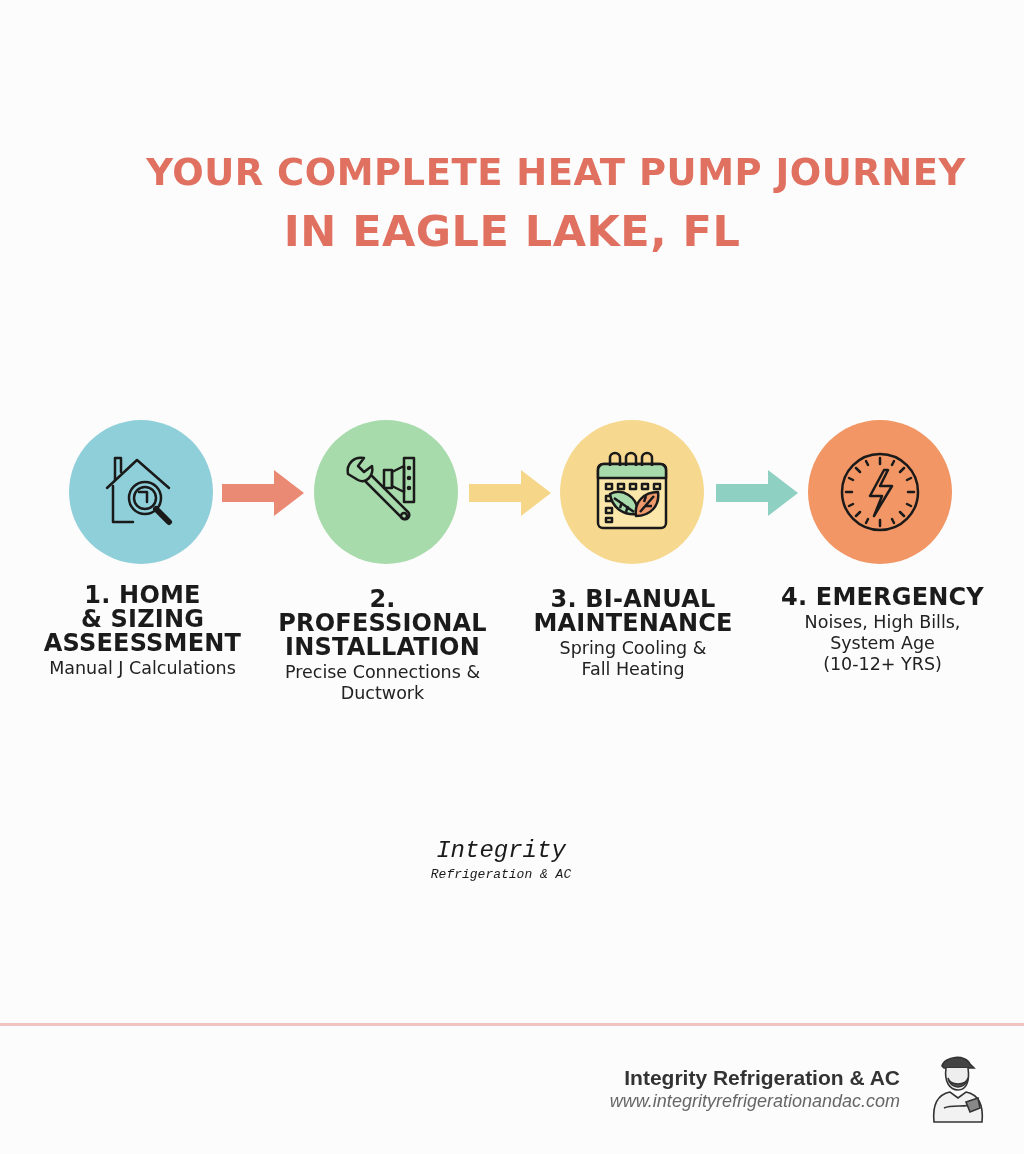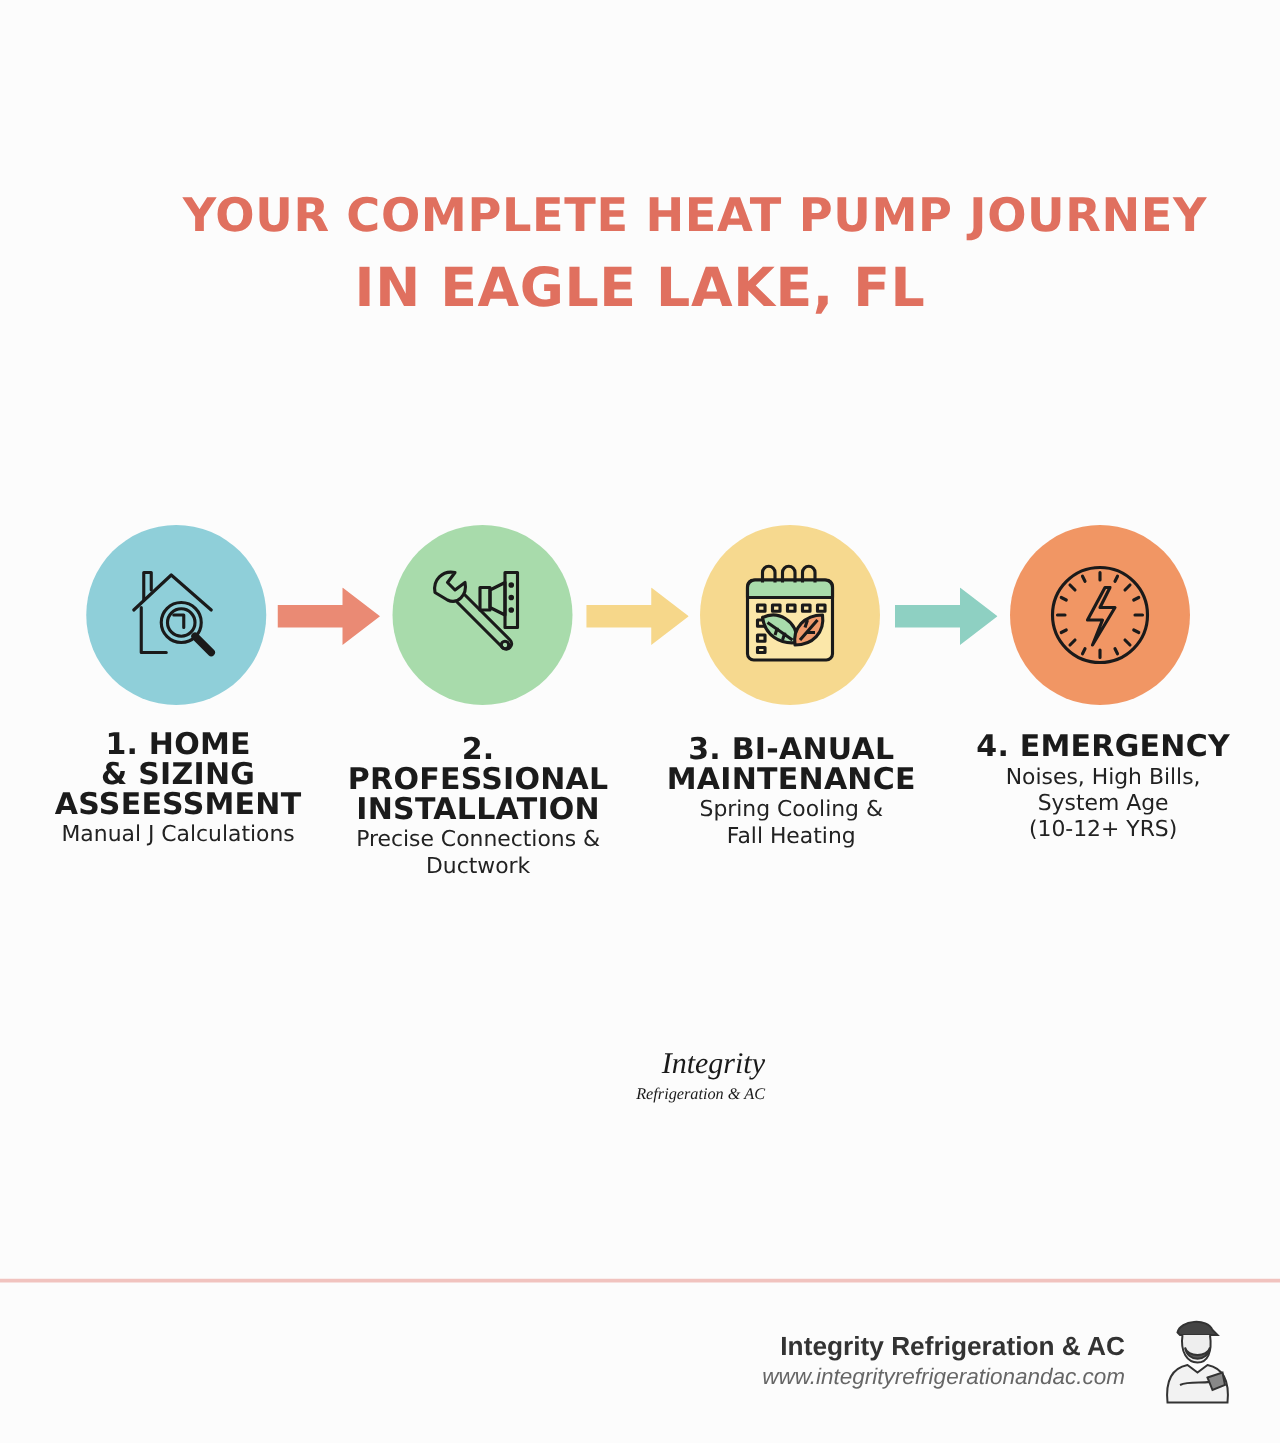--- a/index.html
+++ b/index.html
@@ -29,22 +29,22 @@
   .step-title {
     font-weight:bold; font-size:24px; line-height:24px; letter-spacing:0.2px;
     font-family:"DejaVu Sans", sans-serif;
   }
   .step-desc {
     font-size:17.5px; line-height:21px; color:#222; margin-top:3px;
     font-family:"DejaVu Sans", sans-serif; font-weight:normal;
   }
 
   .logo {
-    position:absolute; left:412px; top:836px; width:200px; text-align:right;
-    font-family:Liberation Serif, serif; font-style:italic; color:#1a1a1a;
+    position:absolute; left:401px; top:836px; width:200px; text-align:center;
+    font-family:Liberation Mono, monospace; font-style:italic; color:#1a1a1a;
   }
   .logo .big { font-size:24px; line-height:30px; }
   .logo .small { font-size:13px; line-height:18px; }
 
   .divider {
     position:absolute; left:0; top:1023px; width:1024px; height:3px; background:#f1c3bf;
   }
   .footer-brand {
     position:absolute; right:124px; top:1066px; text-align:right;
   }

